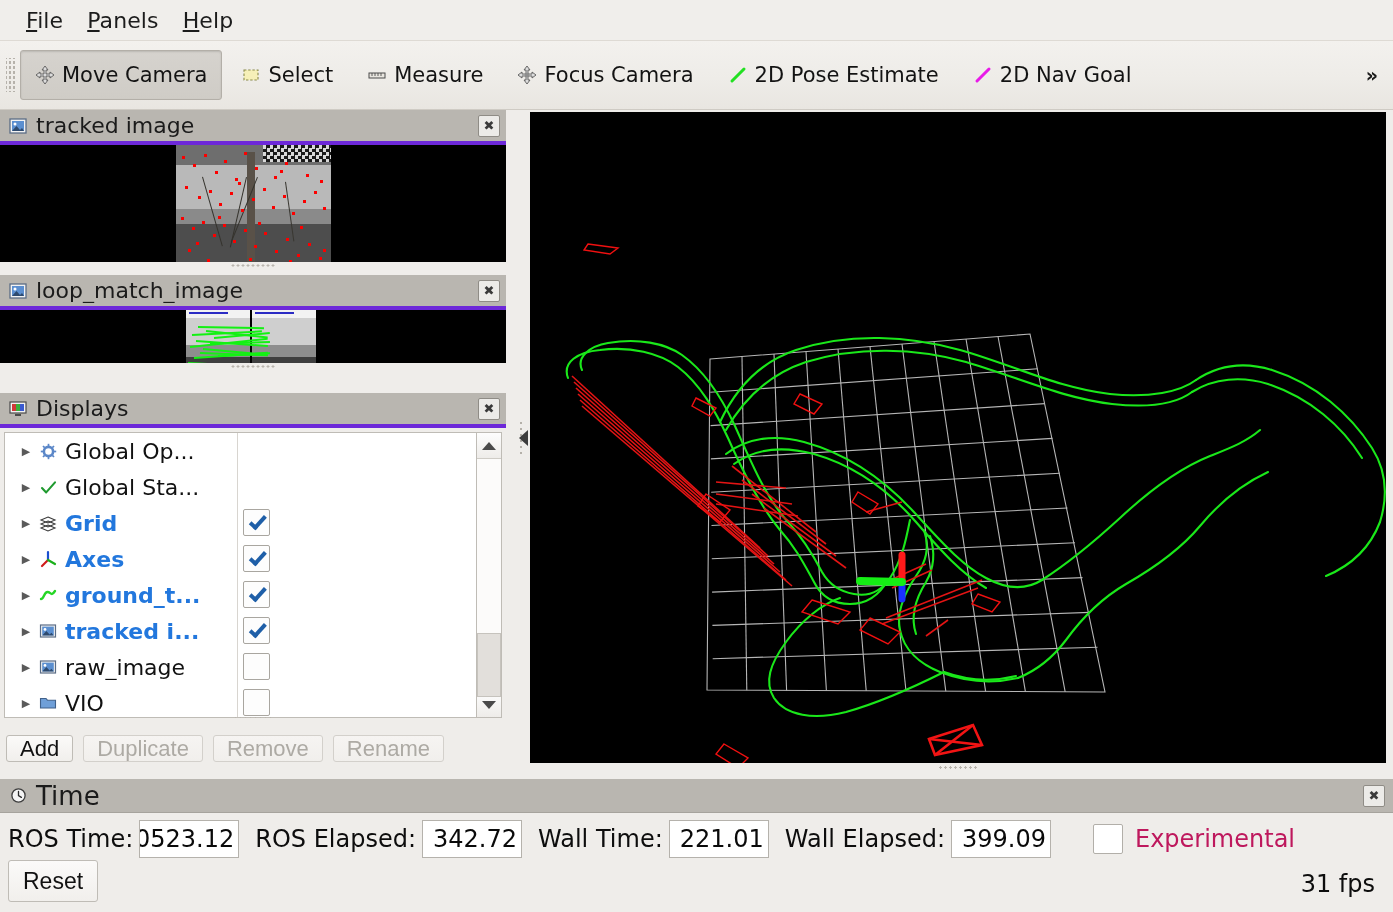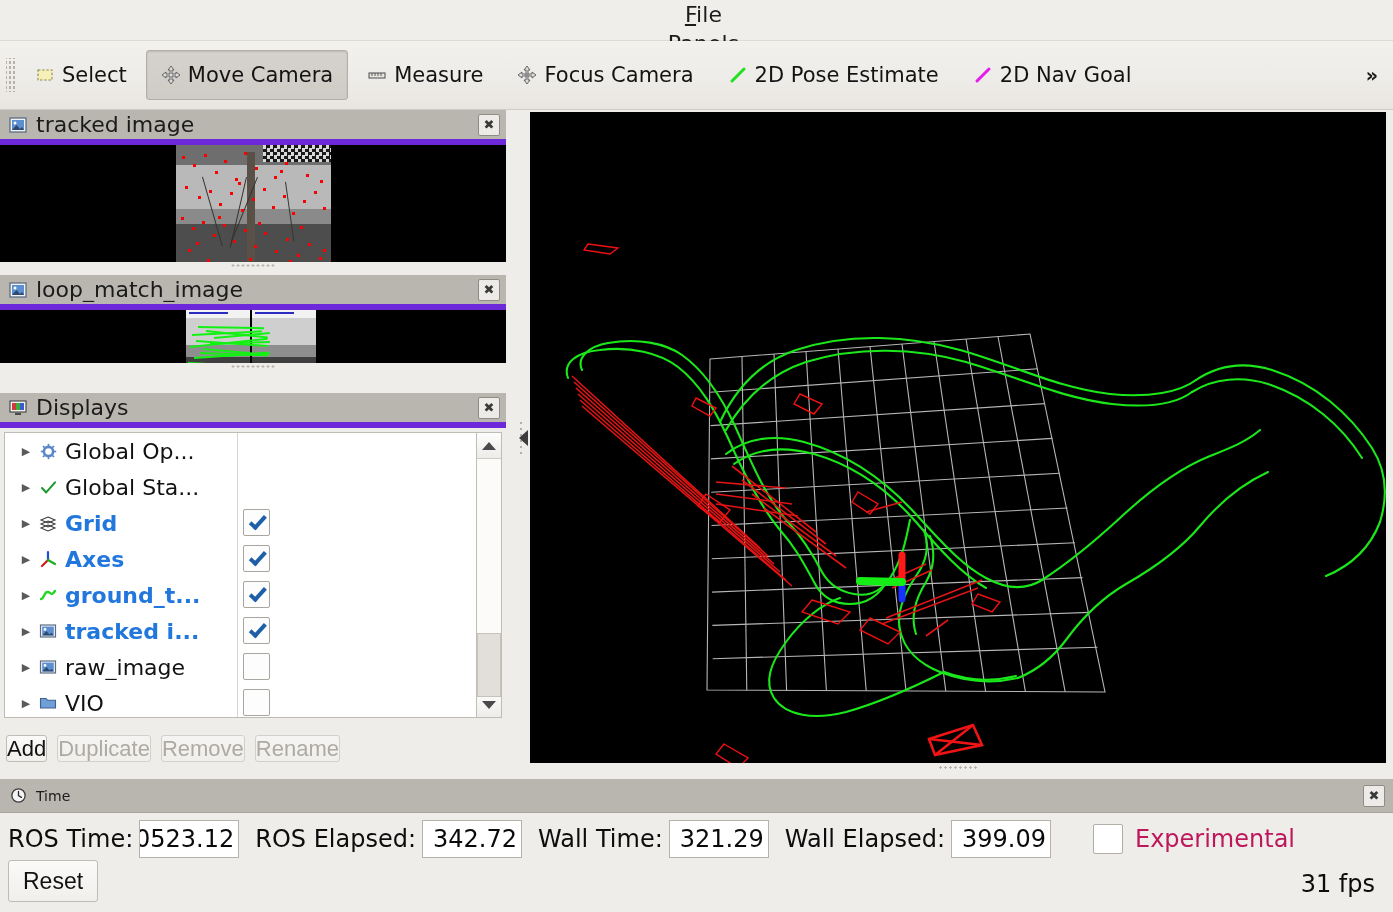--- a/index.html
+++ b/index.html
@@ -16,21 +16,20 @@
     background: #efedea;
   }
 
   
   .menubar {
     position: absolute; left: 0; top: 0; width: 1393px; height: 41px;
     background: #f0eeeb;
     display: flex; align-items: center;
     padding-left: 14px;
     border-bottom: 1px solid #dedad4;
-    flex-direction: column;
   }
   .menu-item {
     font-size: 22px; color: #1c1c1c; padding: 2px 12px;
     cursor: default; letter-spacing: 0.1px;
   }
   .menu-item .ul { text-decoration: underline; }
 
   
   .toolbar {
     position: absolute; left: 0; top: 41px; width: 1393px; height: 69px;
@@ -63,21 +62,21 @@
   }
 
   
   .leftdock {
     position: absolute; left: 0; top: 110px; width: 506px; height: 655px;
   }
   .panel { position: absolute; left: 0; width: 506px; }
   .panel-title {
     height: 35px; background: #b9b6b0;
     display: flex; align-items: center; padding-left: 8px;
-    border-bottom: 6px solid #6d28d9;
+    border-bottom: 4px solid #6d28d9;
   }
   .panel-title .ptitle {
     font-size: 22px; color: #1b1b1b; margin-left: 8px;
     white-space: nowrap; overflow: hidden;
   }
   .panel-close {
     margin-left: auto; margin-right: 6px;
     width: 22px; height: 22px; border: 1px solid #8f8c86;
     background: #ecebe8; border-radius: 2px;
     display: flex; align-items: center; justify-content: center;
@@ -193,21 +192,21 @@
   .arrow-up { width:0;height:0;border-left:7px solid transparent;border-right:7px solid transparent;border-bottom:8px solid #4a4a4a; }
   .arrow-dn { width:0;height:0;border-left:7px solid transparent;border-right:7px solid transparent;border-top:8px solid #4a4a4a; }
 
   
   .btnrow {
     position: absolute; left: 0; bottom: 0; width: 506px; height: 60px;
     display: flex; align-items: center; gap: 10px; padding-left: 6px;
     background: #efedea;
   }
   .btn {
-    height: 27px; padding: 0 0;
+    height: 27px; padding: 0 13px;
     background: linear-gradient(to bottom,#fbfaf9,#f1efec);
     border: 1px solid #bfbcb6; border-radius: 3px;
     font-size: 22px; color: #111; cursor: default;
   }
   .btn.disabled { color: #adaaa4; border-color: #d3d0cb; background: linear-gradient(to bottom,#f6f4f2,#f1efec); }
 
   
   .splitter {
     position: absolute; left: 512px; top: 110px; width: 18px; height: 655px;
     background: #efedea; display: flex; align-items: center; justify-content: center;
@@ -243,21 +242,21 @@
 
   
   .timepanel {
     position: absolute; left: 0; top: 779px; width: 1393px; height: 133px;
     background: #efedea;
   }
   .time-title {
     height: 34px; background: #b9b6b0; display: flex; align-items: center;
     padding-left: 8px; border-bottom: 1px solid #a6a39d;
   }
-  .time-title .ptitle { font-size: 14px; color: #1b1b1b; margin-left: 8px; }
+  .time-title .ptitle { font-size: 26px; color: #1b1b1b; margin-left: 8px; }
   .time-row {
     display: flex; align-items: center; height: 52px; padding-left: 8px;
     font-size: 24px; color: #0d0d0d;
   }
   .time-lbl { margin-right: 6px; white-space: nowrap; }
   .time-field {
     width: 100px; height: 38px; background: #ffffff;
     border: 1px solid #b5b2ac;
     display: flex; align-items: center; justify-content: flex-end;
     padding-right: 4px; font-size: 24px; color: #0a0a0a;
@@ -287,36 +286,36 @@
 
   <div class="menubar">
     <div class="menu-item"><span class="ul">F</span><span>ile</span></div>
     <div class="menu-item"><span class="ul">P</span><span>anels</span></div>
     <div class="menu-item"><span class="ul">H</span><span>elp</span></div>
   </div>
 
   <div class="toolbar">
     <div class="tb-grip"></div>
 
+    <div class="tb-btn active">
+      <span class="tb-ico">
+        <svg width="20" height="20" viewBox="0 0 20 20">
+          <path d="M10 1 L13 5 H11 V9 H15 V7 L19 10 L15 13 V11 H11 V15 H13 L10 19 L7 15 H9 V11 H5 V13 L1 10 L5 7 V9 H9 V5 H7 Z" fill="#dcdcdc" stroke="#5a5a5a" stroke-width="0.9"></path>
+        </svg>
+      </span>
+      <span>Move Camera</span>
+    </div>
+
     <div class="tb-btn">
       <span class="tb-ico">
         <svg width="20" height="20" viewBox="0 0 20 20">
           <rect x="3" y="5" width="14" height="10" fill="#f6f0b8" stroke="#8a8a4a" stroke-width="1.1" stroke-dasharray="2.4 1.8"></rect>
         </svg>
       </span>
       <span>Select</span>
-    </div>
-
-    <div class="tb-btn active">
-      <span class="tb-ico">
-        <svg width="20" height="20" viewBox="0 0 20 20">
-          <path d="M10 1 L13 5 H11 V9 H15 V7 L19 10 L15 13 V11 H11 V15 H13 L10 19 L7 15 H9 V11 H5 V13 L1 10 L5 7 V9 H9 V5 H7 Z" fill="#dcdcdc" stroke="#5a5a5a" stroke-width="0.9"></path>
-        </svg>
-      </span>
-      <span>Move Camera</span>
     </div>
 
     <div class="tb-btn">
       <span class="tb-ico">
         <svg width="20" height="20" viewBox="0 0 20 20">
           <rect x="2" y="8" width="16" height="5" fill="#e8e5df" stroke="#4b4b4b" stroke-width="1"></rect>
           <path d="M5 8 V11 M8 8 V11 M11 8 V11 M14 8 V11" stroke="#4b4b4b" stroke-width="0.9"></path>
         </svg>
       </span>
       <span>Measure</span>
@@ -790,21 +789,21 @@
     </div>
 
     <div class="time-row">
       <span class="time-lbl">ROS Time:</span>
       <span class="time-field">0523.12</span>
 
       <span class="time-lbl">ROS Elapsed:</span>
       <span class="time-field">342.72</span>
 
       <span class="time-lbl">Wall Time:</span>
-      <span class="time-field">321.29</span>
+      <span class="time-field">221.01</span>
 
       <span class="time-lbl">Wall Elapsed:</span>
       <span class="time-field">399.09</span>
 
       <span class="exp-check"></span>
       <span class="exp-label">Experimental</span>
     </div>
 
     <button class="reset-btn">Reset</button>
     <div class="fps">31 fps</div>

